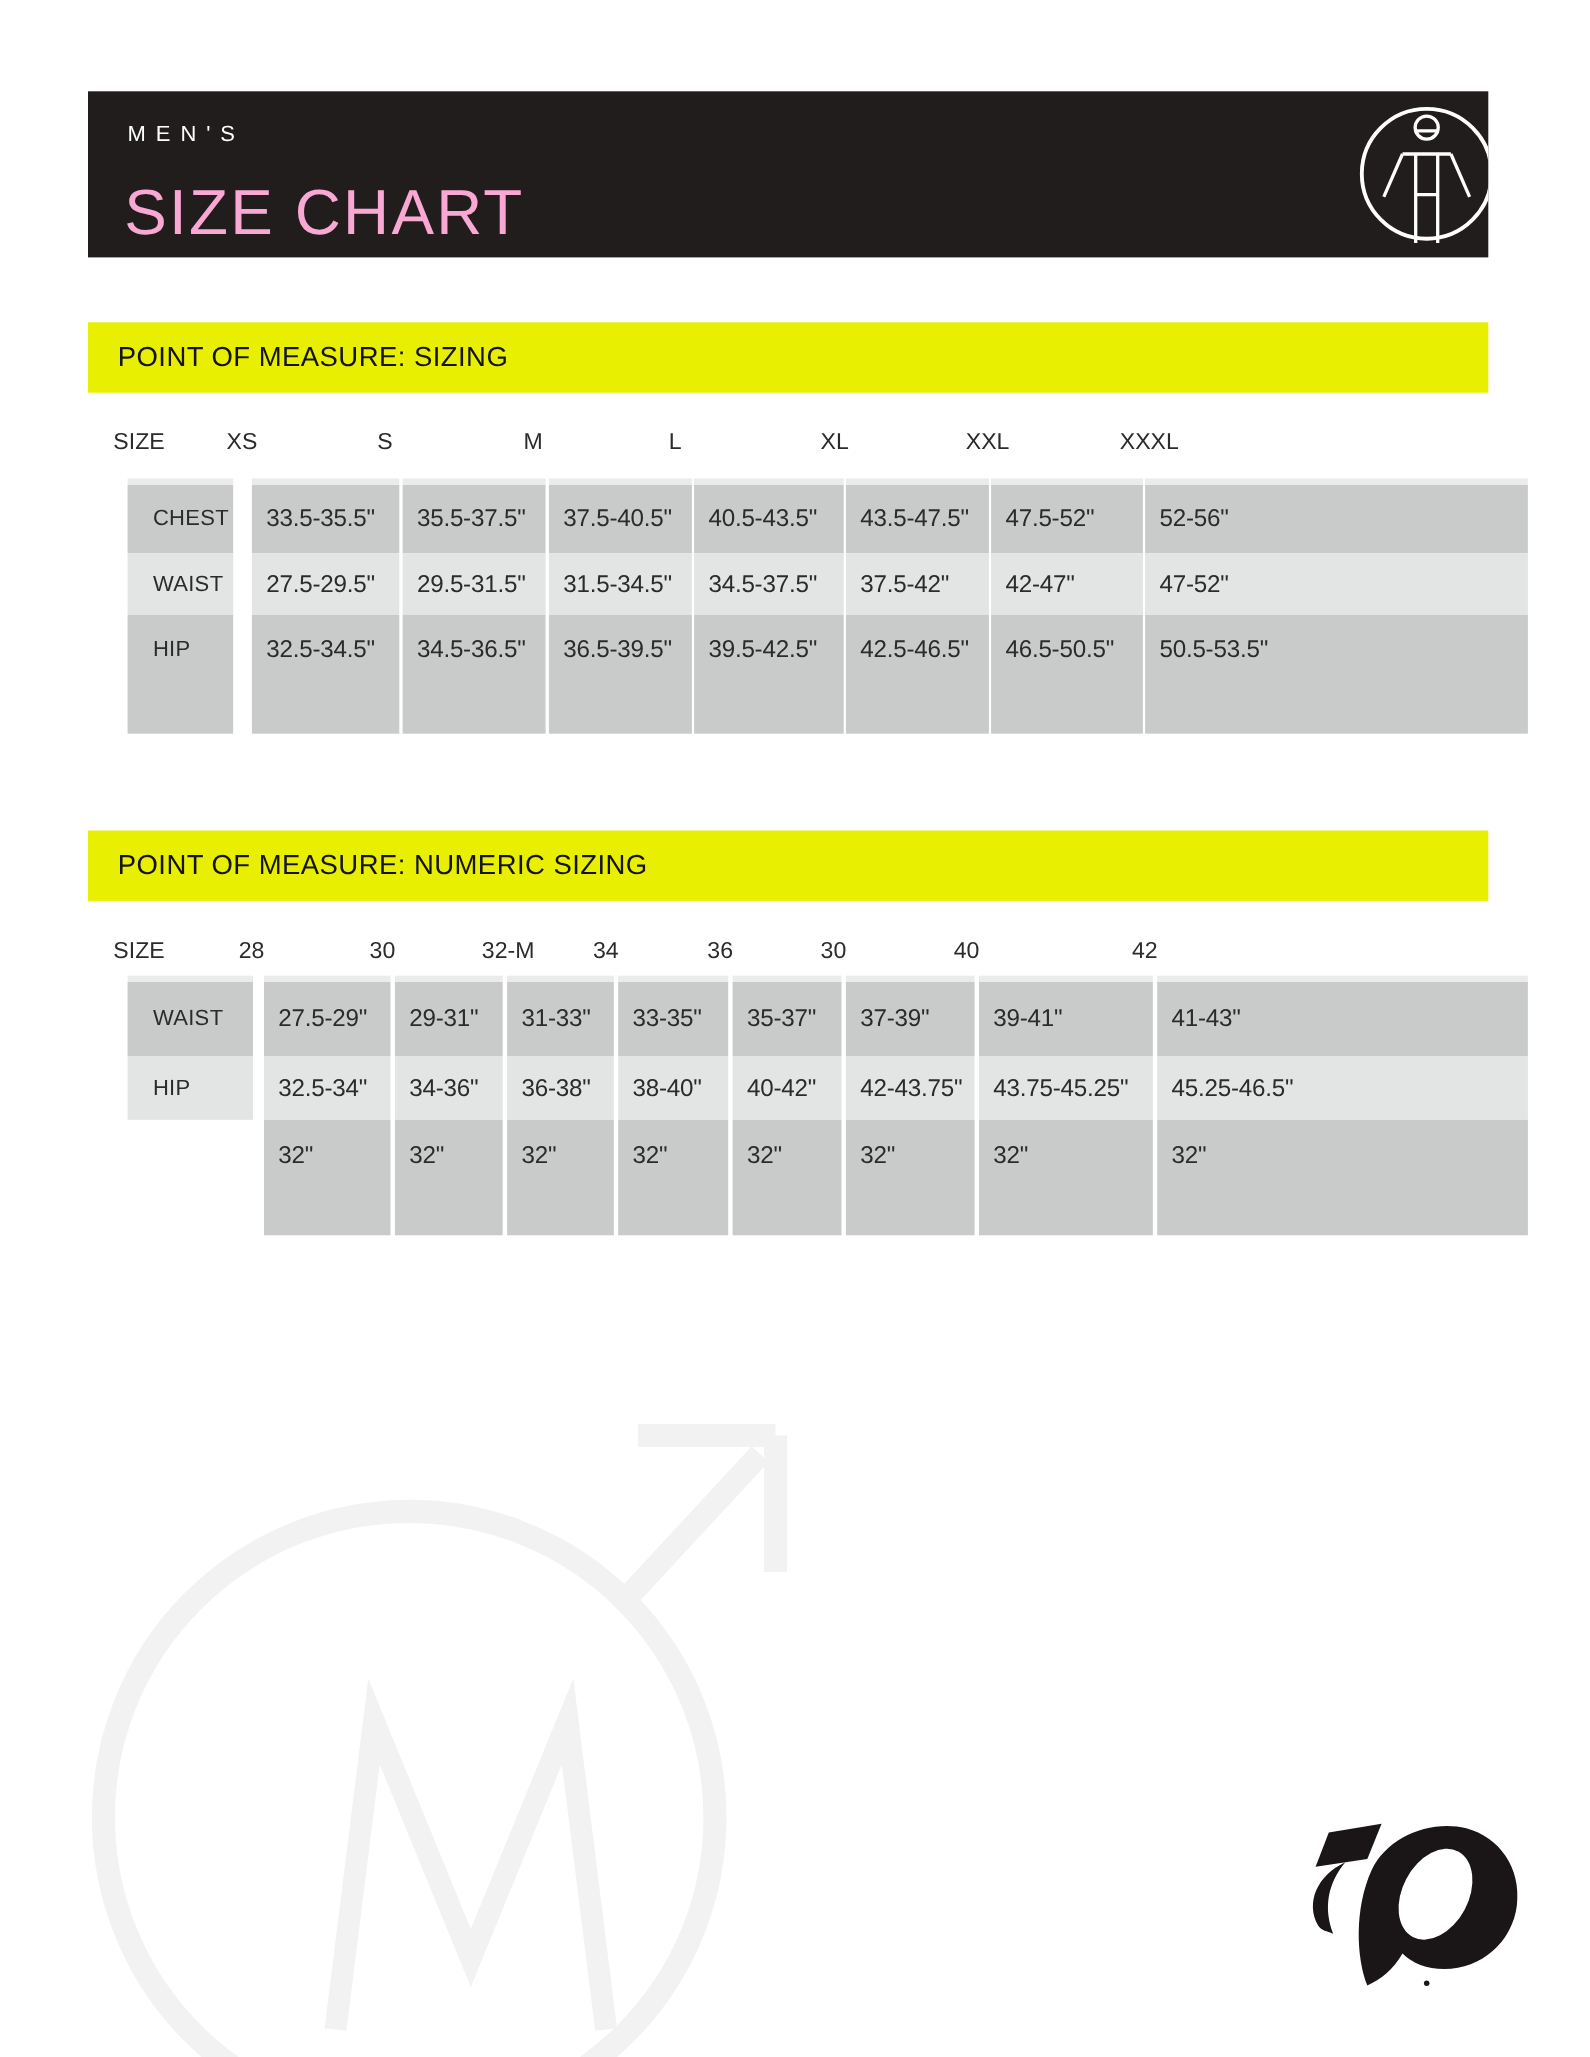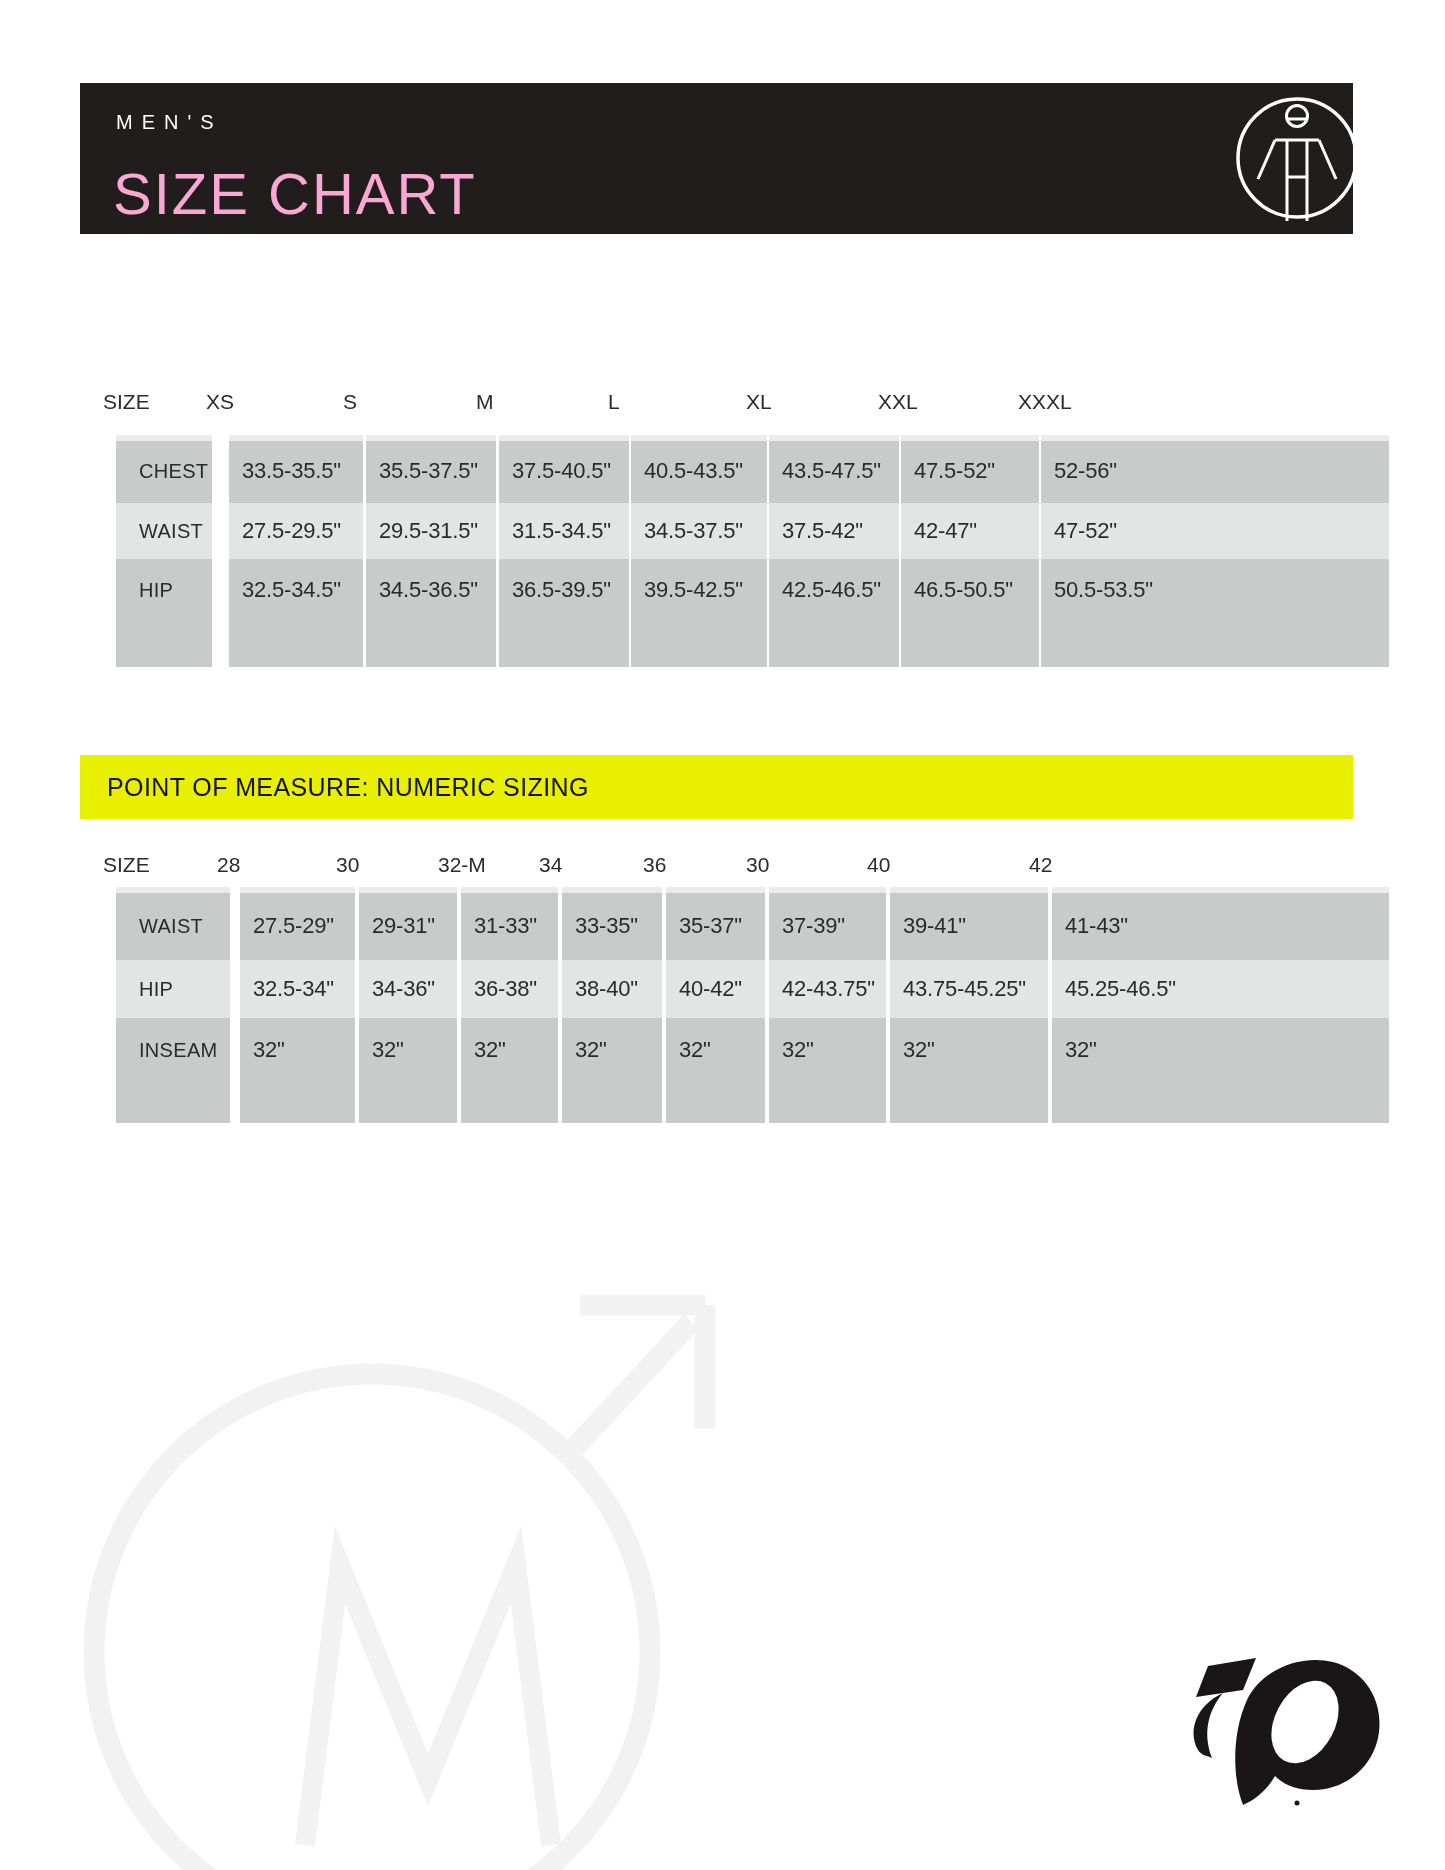--- a/index.html
+++ b/index.html
@@ -92,20 +92,23 @@
       <line x1="52" y1="24" x2="74" y2="24" stroke="#ffffff" stroke-width="3"></line>
       <line x1="41" y1="45" x2="85" y2="45" stroke="#ffffff" stroke-width="3"></line>
       <line x1="41" y1="45" x2="24" y2="84" stroke="#ffffff" stroke-width="3"></line>
       <line x1="85" y1="45" x2="102" y2="84" stroke="#ffffff" stroke-width="3"></line>
       <line x1="53" y1="45" x2="53" y2="128" stroke="#ffffff" stroke-width="3"></line>
       <line x1="73" y1="45" x2="73" y2="128" stroke="#ffffff" stroke-width="3"></line>
       <line x1="53" y1="82" x2="73" y2="82" stroke="#ffffff" stroke-width="3"></line>
     </svg>
   </div>
 
+  <div class="banner b1">
+    <span class="banner-text">POINT OF MEASURE: SIZING</span>
+  </div>
 
   <div class="hdr-row t1 hdr1">
     <span class="cell c0">SIZE</span>
     <span class="cell c1">XS</span>
     <span class="cell c2">S</span>
     <span class="cell c3">M</span>
     <span class="cell c4">L</span>
     <span class="cell c5">XL</span>
     <span class="cell c6">XXL</span>
     <span class="cell c7">XXXL</span>
@@ -178,21 +181,20 @@
     <span class="cell c2">34-36"</span>
     <span class="cell c3">36-38"</span>
     <span class="cell c4">38-40"</span>
     <span class="cell c5">40-42"</span>
     <span class="cell c6">42-43.75"</span>
     <span class="cell c7">43.75-45.25"</span>
     <span class="cell c8">45.25-46.5"</span>
   </div>
 
   <div class="row t2 r2c dark">
-    <span class="cell c0 lbl">INSEAM</span>
     <span class="cell c1">32"</span>
     <span class="cell c2">32"</span>
     <span class="cell c3">32"</span>
     <span class="cell c4">32"</span>
     <span class="cell c5">32"</span>
     <span class="cell c6">32"</span>
     <span class="cell c7">32"</span>
     <span class="cell c8">32"</span>
   </div>
 

